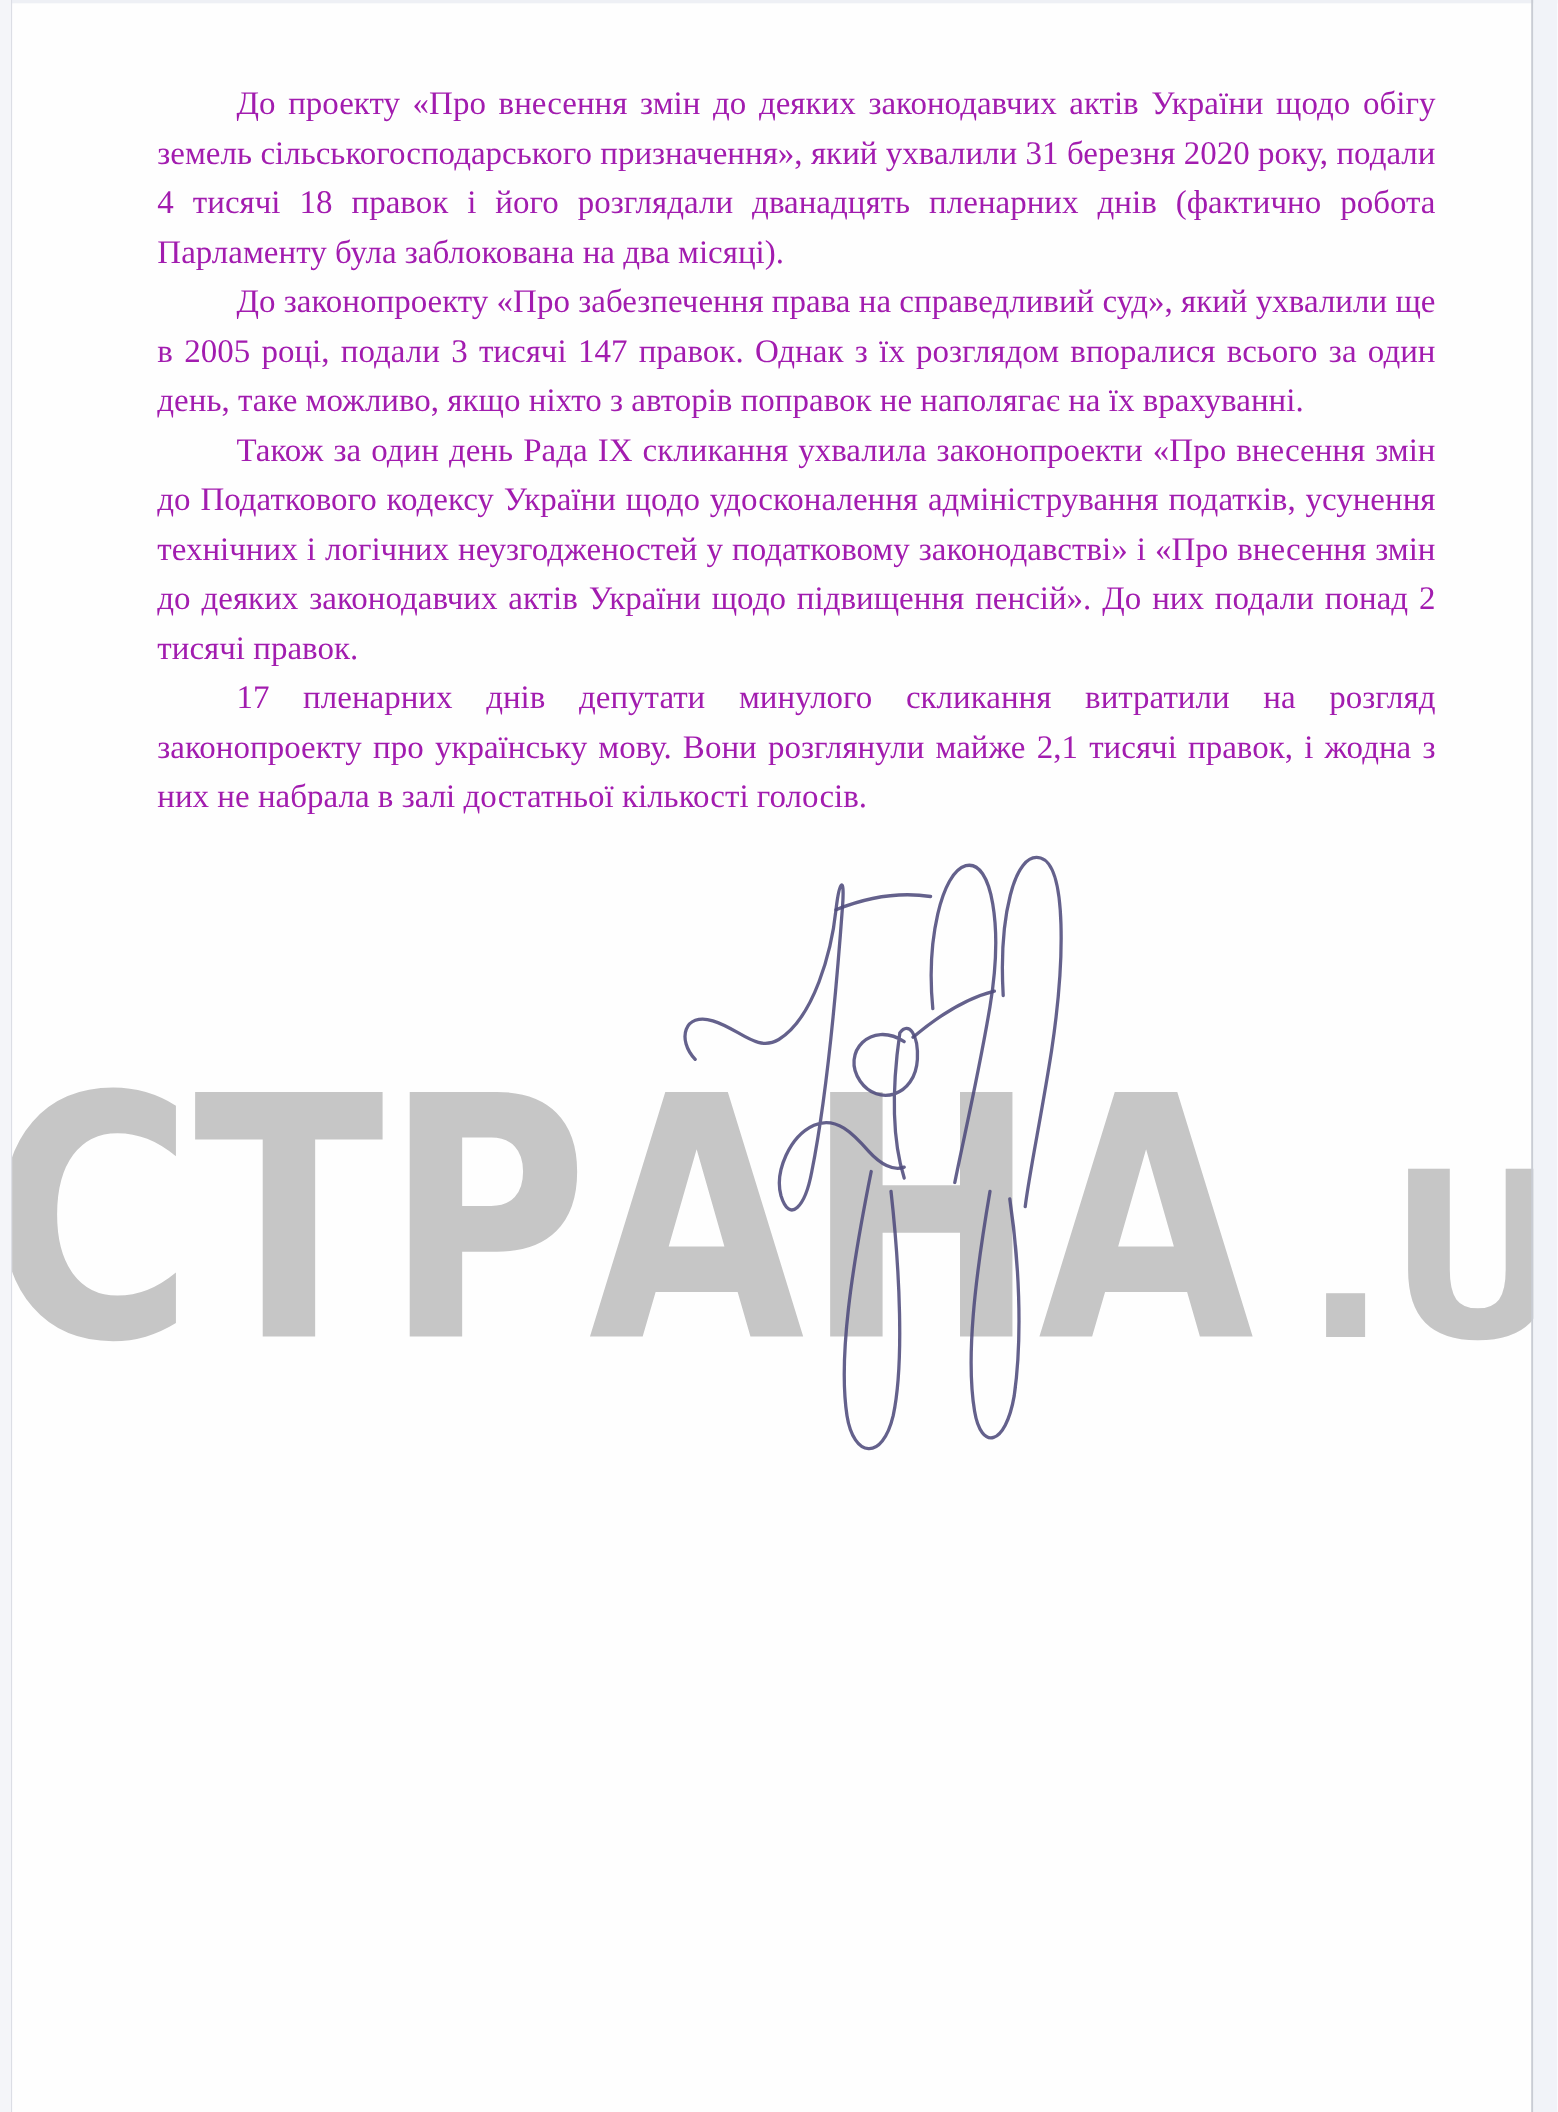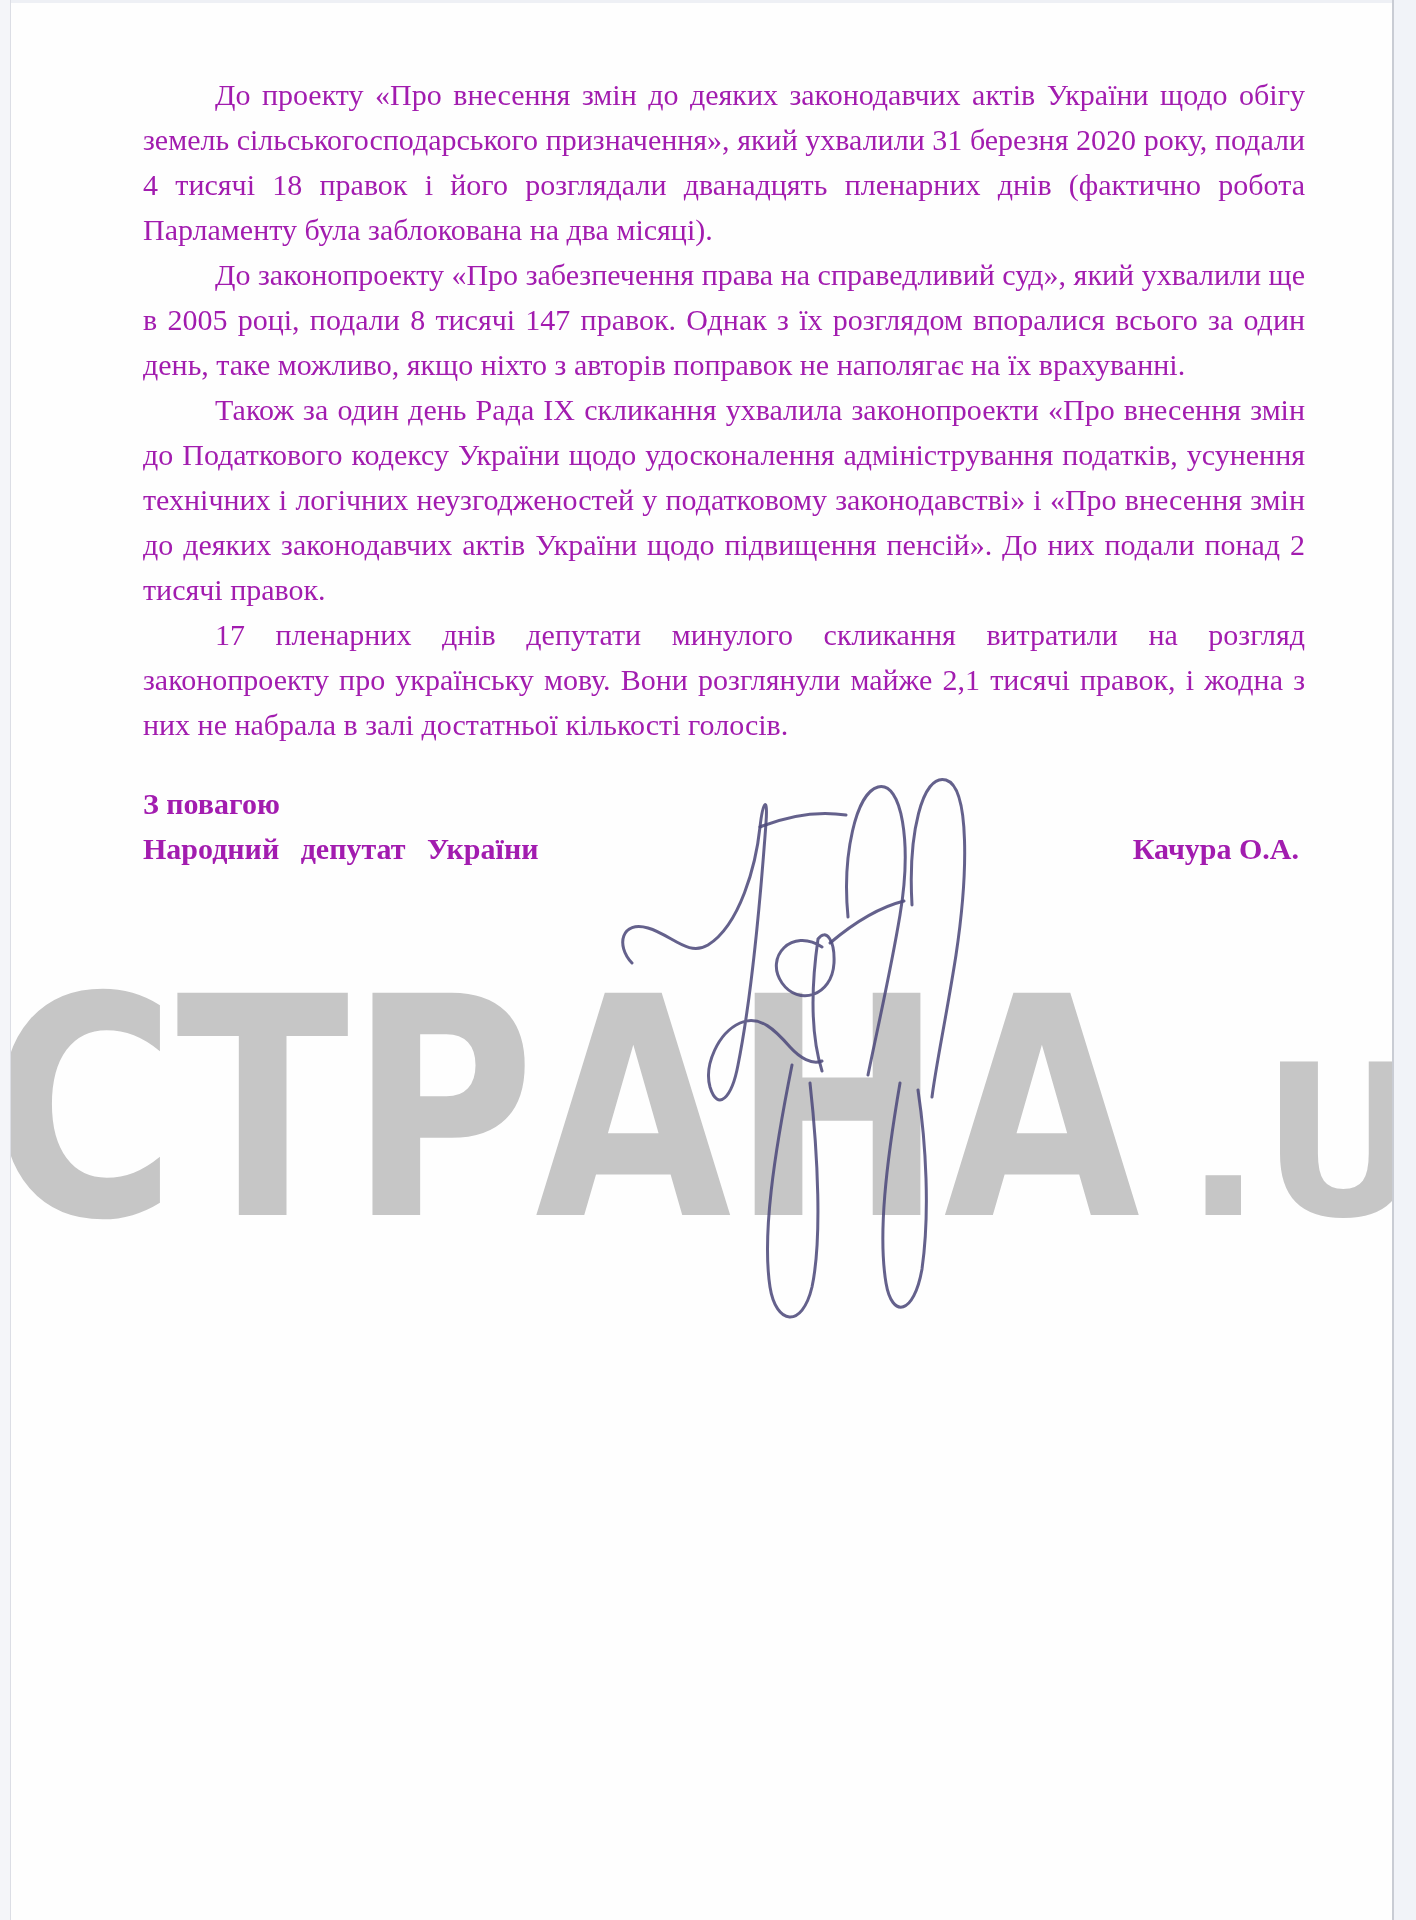--- a/index.html
+++ b/index.html
@@ -53,31 +53,24 @@
     <path d="M 288,182 C 282,120 296,58 318,52 C 342,46 352,108 340,180 C 330,240 316,300 308,340" stroke="#4f4b7c"></path>
     <path d="M 352,170 C 348,100 362,38 386,45 C 410,52 408,140 396,220 C 387,278 376,330 372,362" stroke="#4f4b7c"></path>
     <path d="M 232,330 C 214,420 202,500 210,552 C 216,590 242,594 252,552 C 262,505 258,420 250,348" stroke="#4f4b7c"></path>
     <path d="M 340,348 C 326,430 318,500 326,548 C 332,584 354,580 362,534 C 370,478 366,408 358,355" stroke="#4f4b7c"></path>
     <path d="M 270,208 C 296,186 320,172 344,166" stroke="#4f4b7c"></path>
     <path d="M 200,92 C 230,80 260,76 286,80" stroke="#4f4b7c"></path>
   </svg>
 
   <div class="content">
     <p>До проекту «Про внесення змін до деяких законодавчих актів України щодо обігу земель сільськогосподарського призначення», який ухвалили 31 березня 2020 року, подали 4 тисячі 18 правок і його розглядали дванадцять пленарних днів (фактично робота Парламенту була заблокована на два місяці).</p>
-    <p>До законопроекту «Про забезпечення права на справедливий суд», який ухвалили ще в 2005 році, подали 8 тисячі 147 правок. Однак з їх розглядом впоралися всього за один день, таке можливо, якщо ніхто з авторів поправок не наполягає на їх врахуванні.</p>
+    <p>До законопроекту «Про забезпечення права на справедливий суд», який ухвалили ще в 2005 році, подали 3 тисячі 147 правок. Однак з їх розглядом впоралися всього за один день, таке можливо, якщо ніхто з авторів поправок не наполягає на їх врахуванні.</p>
     <p>Також за один день Рада IX скликання ухвалила законопроекти «Про внесення змін до Податкового кодексу України щодо удосконалення адміністрування податків, усунення технічних і логічних неузгодженостей у податковому законодавстві» і «Про внесення змін до деяких законодавчих актів України щодо підвищення пенсій». До них подали понад 2 тисячі правок.</p>
     <p>17 пленарних днів депутати минулого скликання витратили на розгляд законопроекту про українську мову. Вони розглянули майже 2,1 тисячі правок, і жодна з них не набрала в залі достатньої кількості голосів.</p>
 
-    <div class="closing">
-      <span class="salutation">З повагою</span>
-      <div class="sign-line">
-        <span class="position">Народний депутат України</span>
-        <span class="signatory">Качура О.А.</span>
-      </div>
-    </div>
   </div>
 
   <div class="edge-top"></div>
   <div class="edge-left"></div>
   <div class="edge-right-line"></div>
   <div class="edge-right-strip"></div>
 
 </div>
 
 </body></html>

